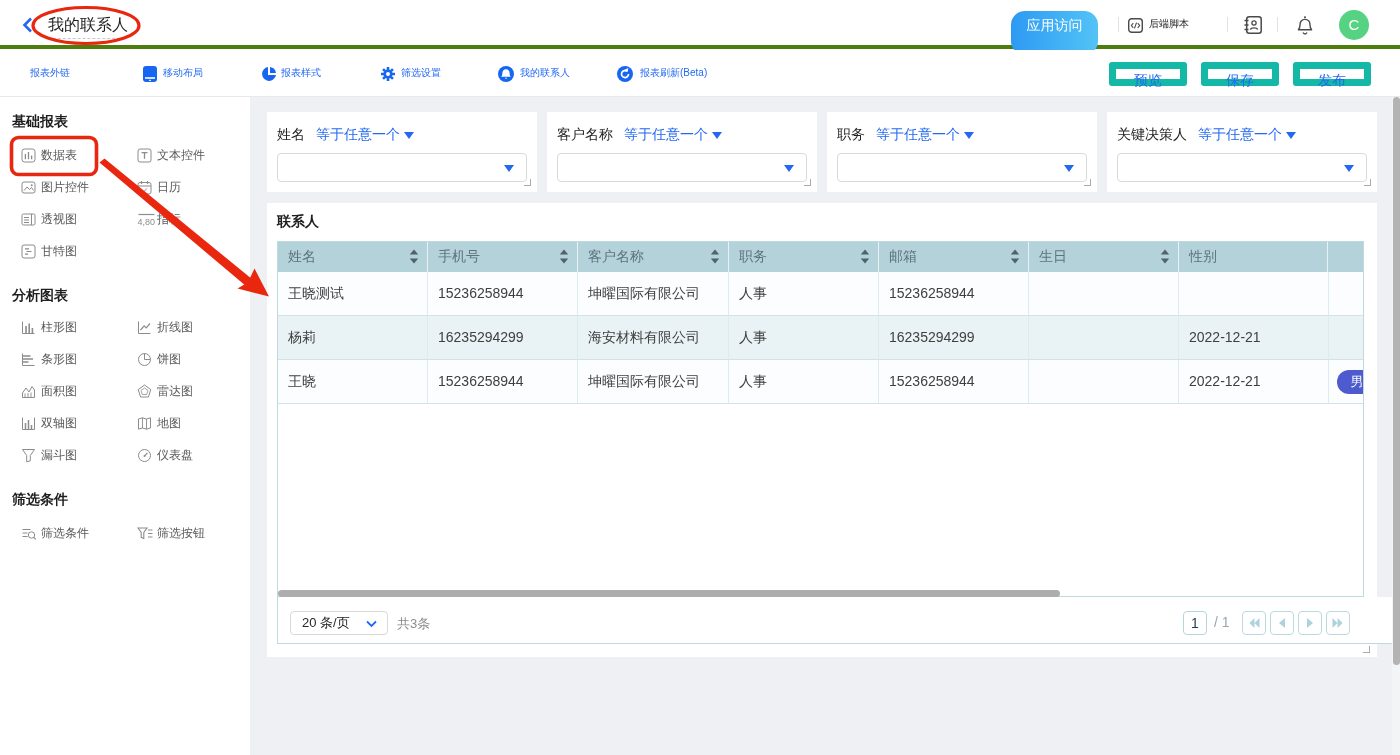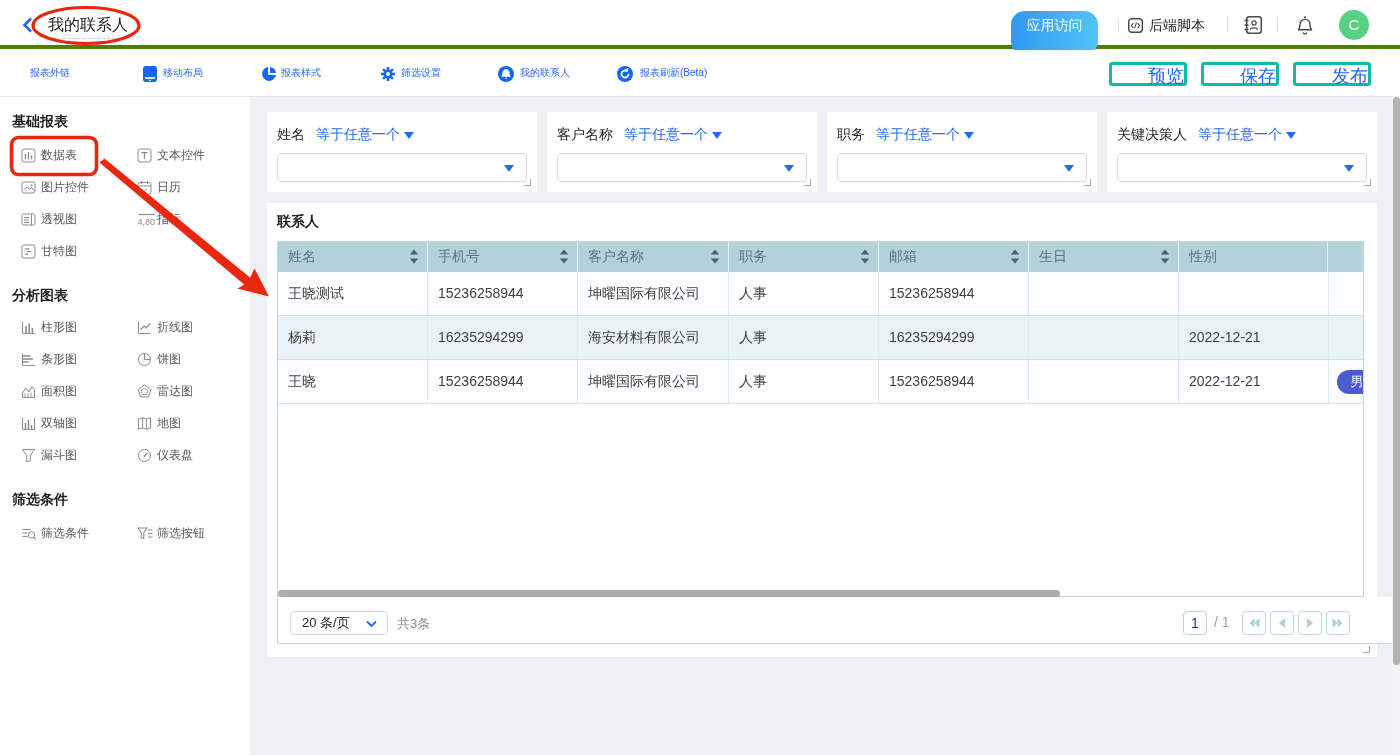--- a/index.html
+++ b/index.html
@@ -6,26 +6,26 @@
 html,body { width:1400px; height:755px; overflow:hidden; }
 body { font-family:"Liberation Sans", sans-serif; position:relative; background:#fff; }
 .abs { position:absolute; }
 svg { display:block; }
 
 #topbar { position:absolute; left:0; top:0; width:1400px; height:49px; background:#fff; border-bottom:4px solid #4d7c0f; }
 #title { position:absolute; left:48px; top:15px; font-size:16px; color:#1f1f1f; }
 #titledash { position:absolute; left:48px; top:38px; width:77px; border-bottom:1px dashed #c9c9c9; }
 #pill { position:absolute; left:1011px; top:11px; width:87px; height:44px; border-radius:14px; background:linear-gradient(90deg,#2d9af3,#53c3f6); color:#fff; font-size:14px; text-align:center; line-height:28px; }
 .vsep { position:absolute; top:17px; width:1px; height:15px; background:#e2e2e2; }
-#bes-text { position:absolute; left:1149px; top:17px; font-size:14px; color:#262626; }
+#bes-text { position:absolute; left:1149px; top:17px; font-size:10px; color:#262626; }
 #avatar { position:absolute; left:1339px; top:10px; width:30px; height:30px; border-radius:50%; background:#55d383; color:#fff; font-size:15px; text-align:center; line-height:30px; }
 
 #toolbar { position:absolute; left:0; top:50px; width:1400px; height:47px; background:#fff; border-bottom:1px solid #e9e9e9; }
 .tab { position:absolute; top:16px; font-size:10px; color:#2468f2; white-space:nowrap; }
-.tbtn { position:absolute; top:12px; width:78px; height:24px; border:3px solid #14b8a6; border-radius:3px; color:#2468f2; font-size:18px; text-align:right; line-height:22px; background:#fff; }
+.tbtn { position:absolute; top:12px; width:78px; height:24px; border:7px solid #14b8a6; border-radius:3px; color:#2468f2; font-size:14px; text-align:center; line-height:22px; background:#fff; }
 
 #sidebar { position:absolute; left:0; top:97px; width:250px; height:658px; background:#fff; }
 .sb-h { position:absolute; left:12px; font-size:14px; font-weight:bold; color:#1f1f1f; }
 .sb-i { position:absolute; font-size:12px; color:#595959; white-space:nowrap; }
 .sb-i svg { position:absolute; left:-20px; top:1px; }
 
 #main { position:absolute; left:250px; top:97px; width:1150px; height:658px; background:#eef0f4; }
 .fcard { position:absolute; top:15px; width:270px; height:80px; background:#fff; }
 .fcard .lbl { position:absolute; left:10px; top:14px; font-size:14px; color:#1f1f1f; }
 .fcard .cond { color:#2468f2; margin-left:11px; }

